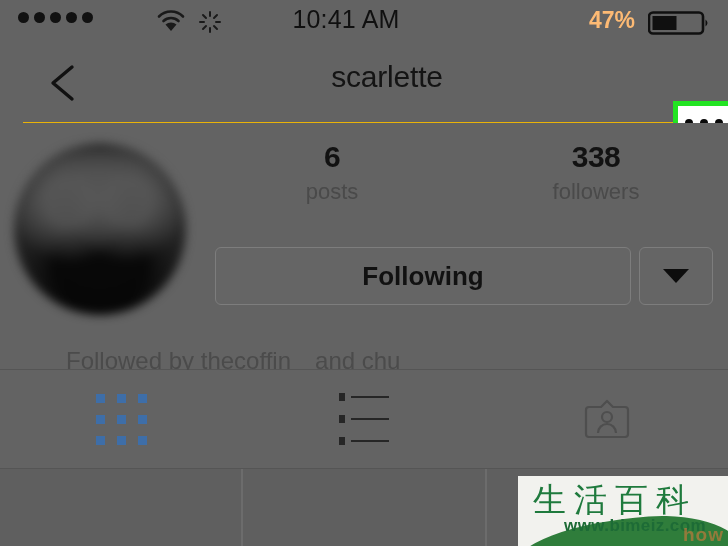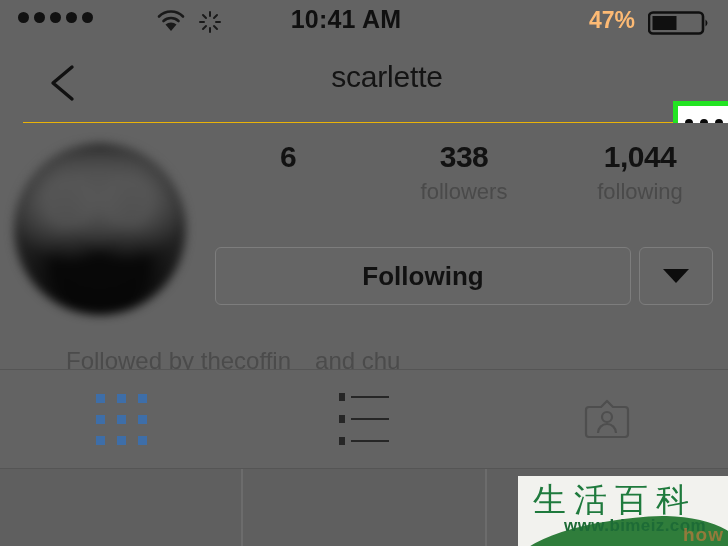--- a/index.html
+++ b/index.html
@@ -47,21 +47,21 @@
     position: absolute;
     left: 198px; top: 10px;
     width: 24px; height: 24px;
   }
   .status-time {
     position: absolute;
     left: 0; top: 5px;
     width: 692px;
     text-align: center;
     font-size: 25px;
-    font-weight: bold;
+    font-weight: normal;
     color: #101010;
     letter-spacing: 0.2px;
   }
   .battery-pct {
     position: absolute;
     right: 93px; top: 7px;
     font-size: 23px;
     font-weight: bold;
     color: #fdba74;
   }
@@ -386,28 +386,25 @@
         <i></i>
     </div>
   </div>
 
   <div class="profile-header">
     <div class="avatar"></div>
 
     <div class="stats">
       <div class="stat">
         <div class="stat-num">6</div>
+        <div class="stat-label">posts</div>
       </div>
       <div class="stat">
         <div class="stat-num">338</div>
         <div class="stat-label">followers</div>
-      </div>
-      <div class="stat">
-        <div class="stat-num">1,044</div>
-        <div class="stat-label">following</div>
       </div>
     </div>
 
     <div class="follow-row">
       <div class="follow-button">Following</div>
       <div class="dropdown-button">
         <div class="caret"></div>
       </div>
     </div>
 

